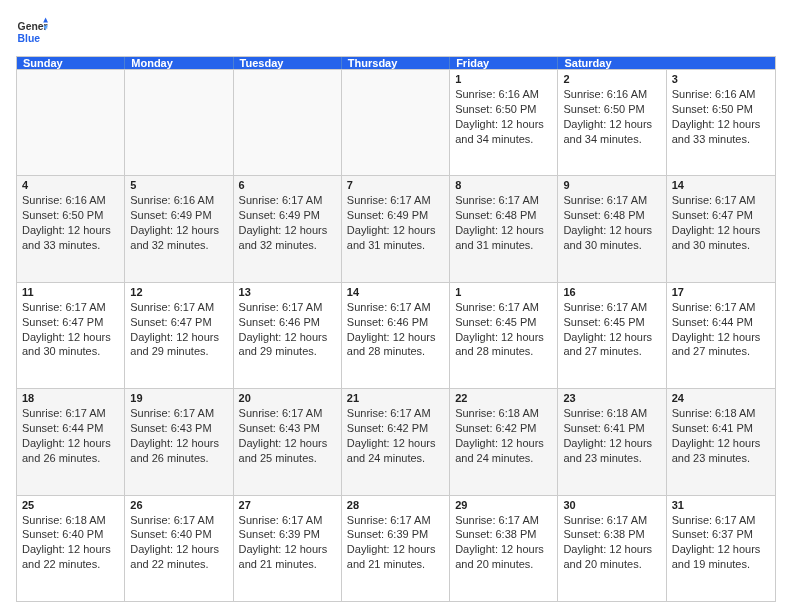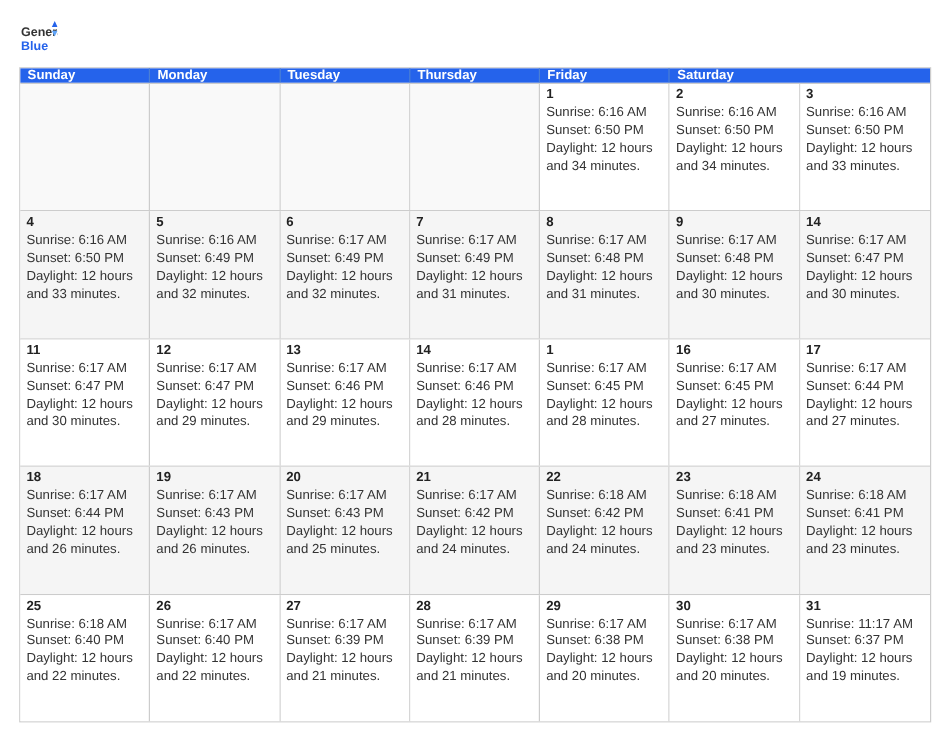--- a/index.html
+++ b/index.html
@@ -348,21 +348,21 @@
           </div>
           <div class="cal-cell">
             <div class="day-num">30</div>
             <div class="day-info">Sunrise: 6:17 AM
 Sunset: 6:38 PM
 Daylight: 12 hours
 and 20 minutes.</div>
           </div>
           <div class="cal-cell">
             <div class="day-num">31</div>
-            <div class="day-info">Sunrise: 11:17 AM
+            <div class="day-info">Sunrise: 6:17 AM
 Sunset: 6:37 PM
 Daylight: 12 hours
 and 19 minutes.</div>
           </div>
         </div>
       </div>
   </div>
 </div>
 
 </body></html>

